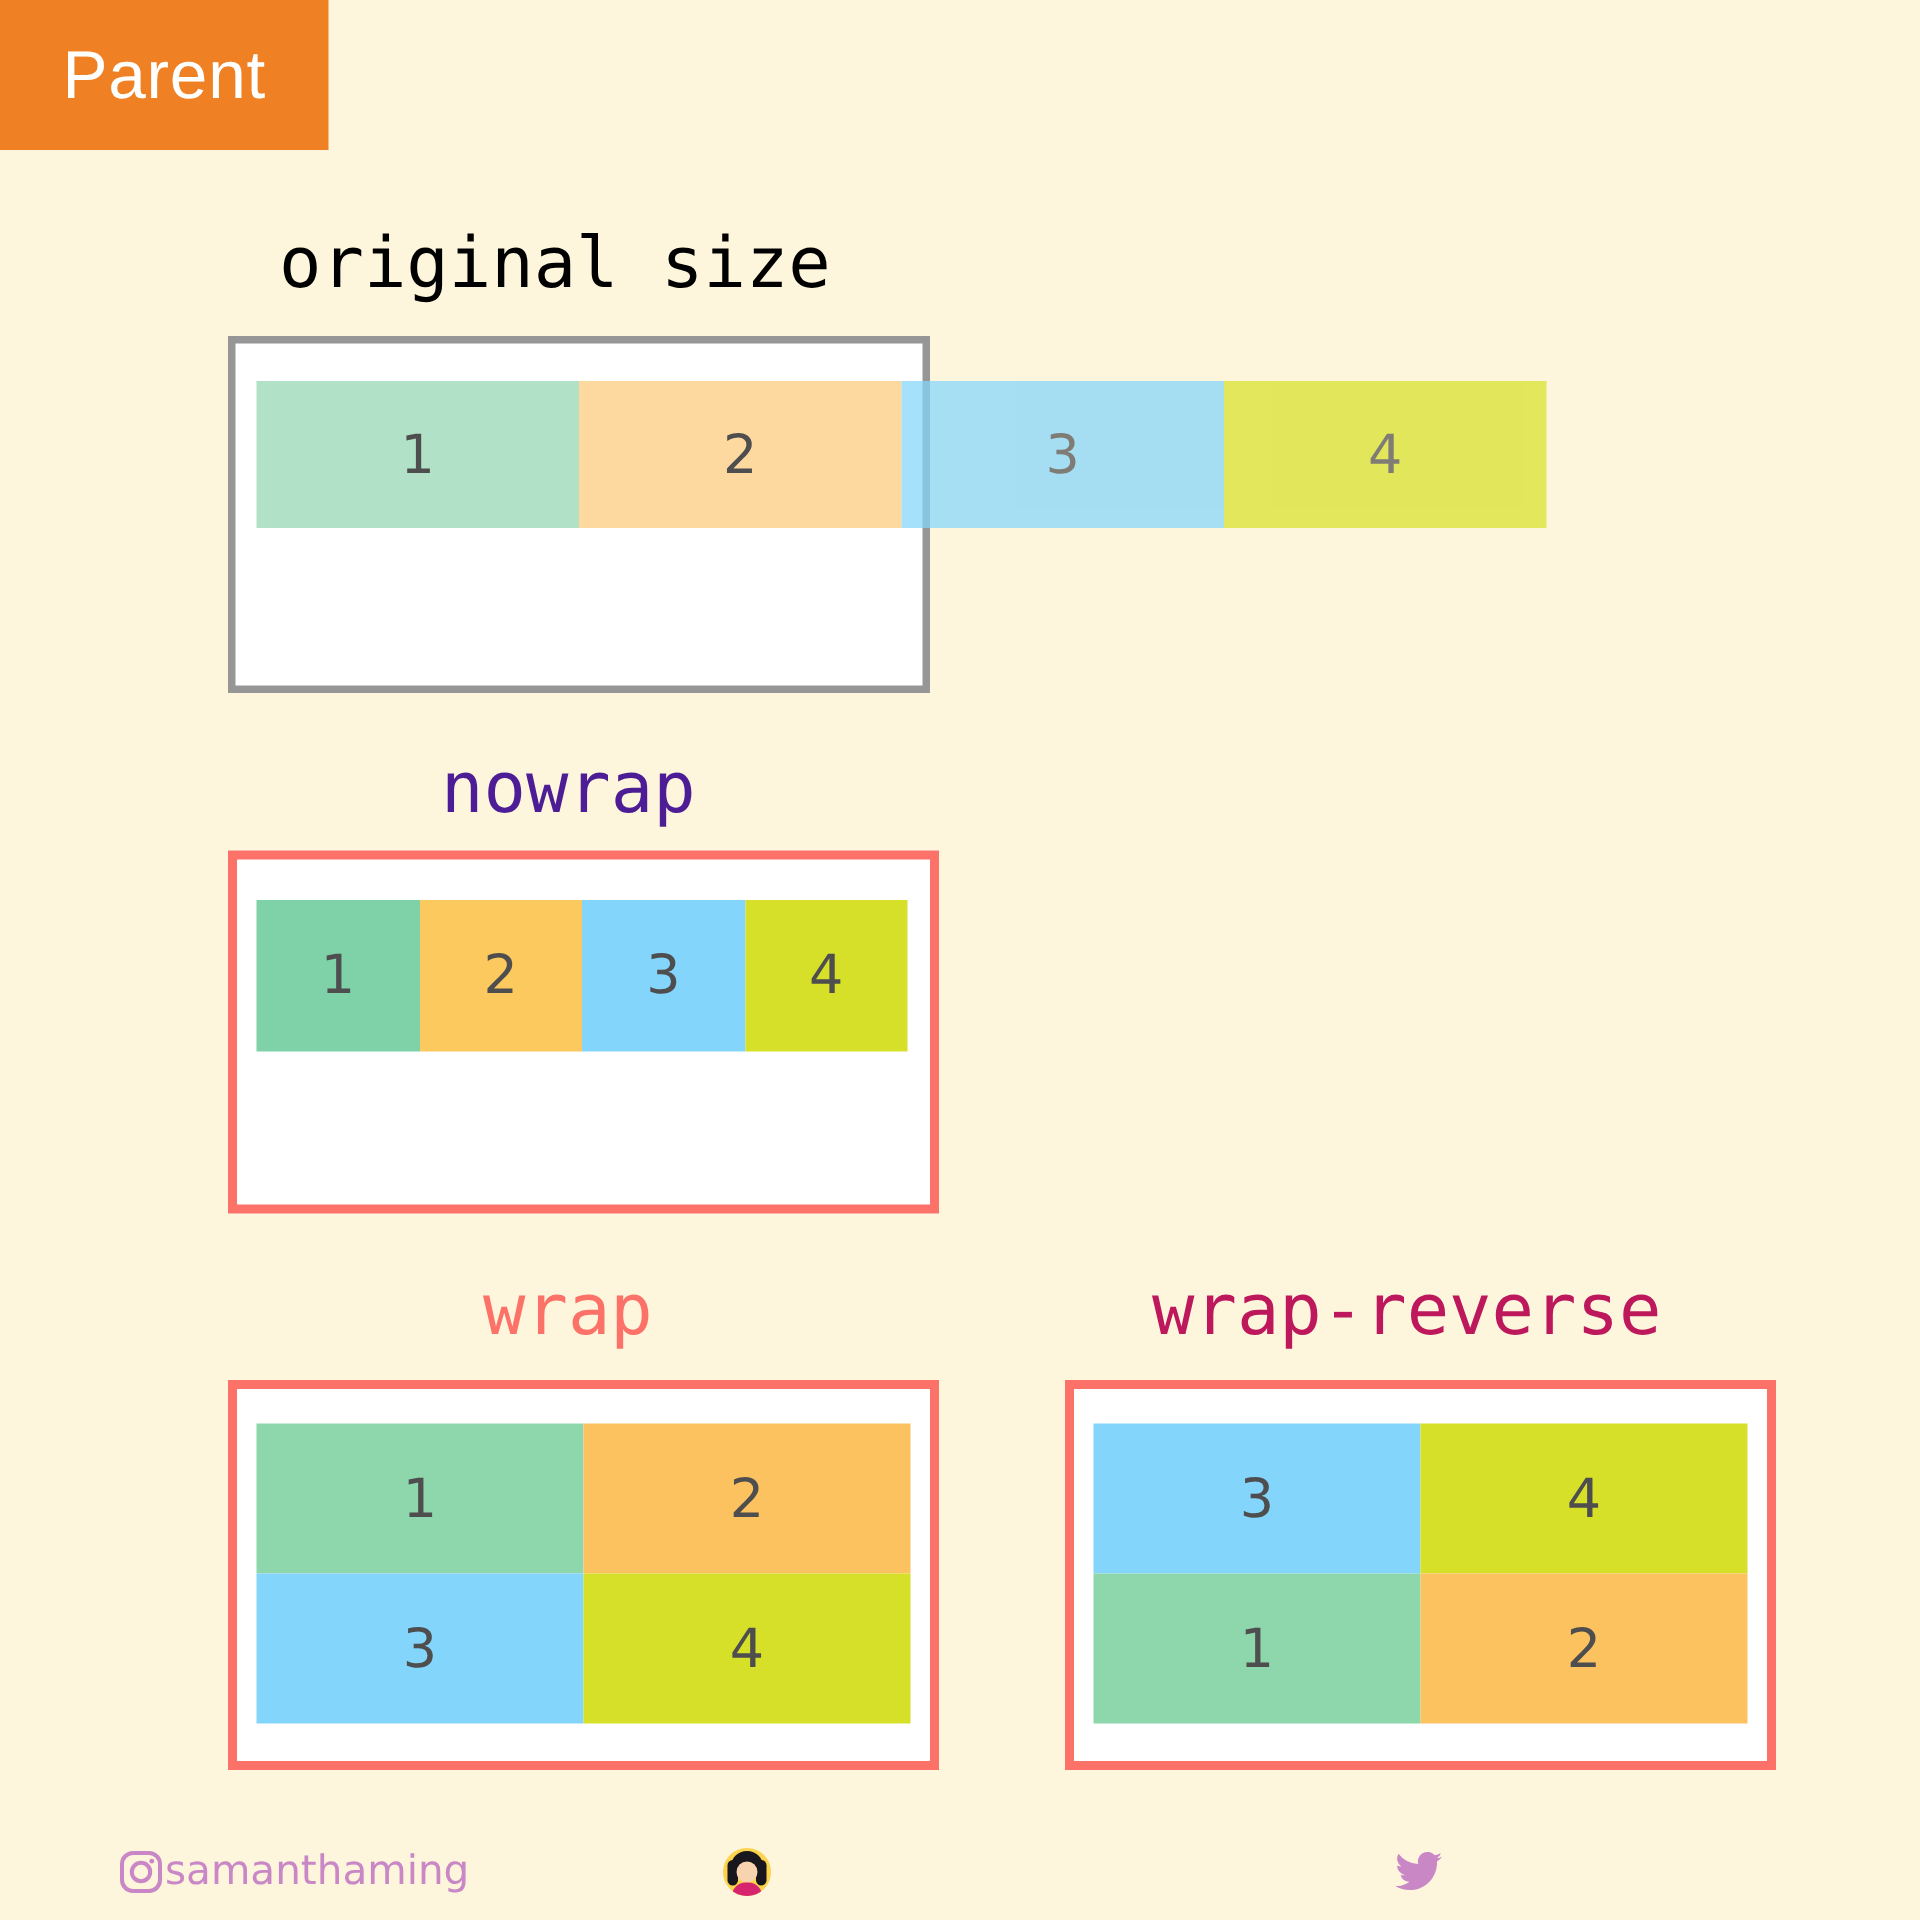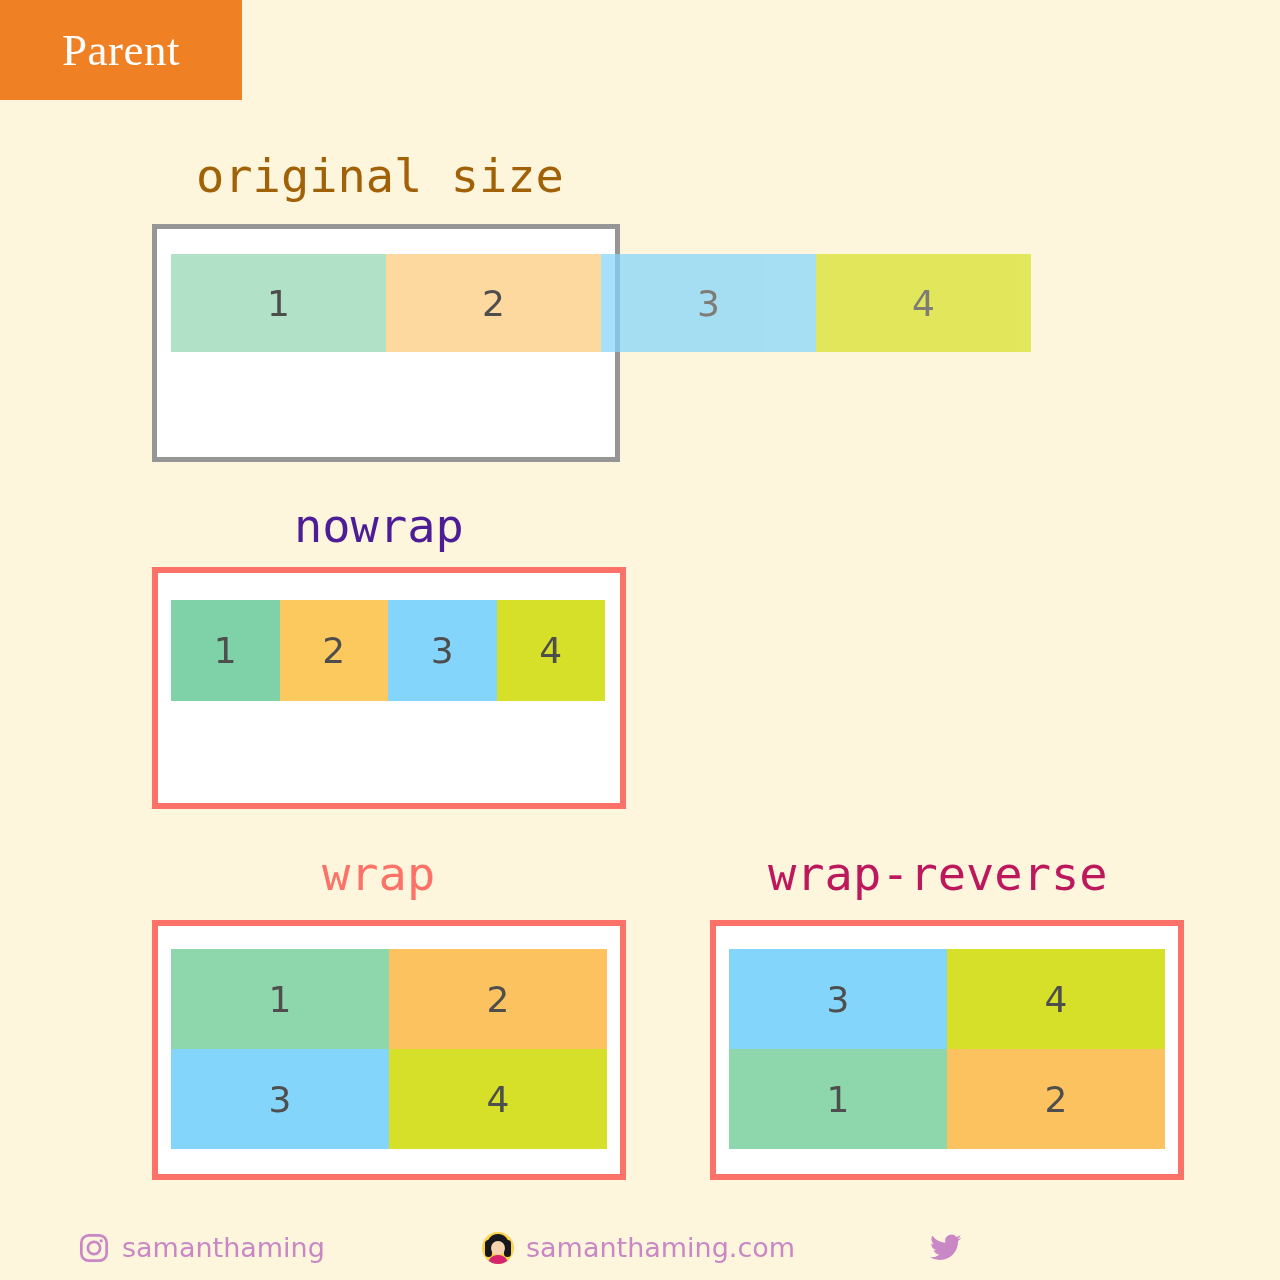--- a/index.html
+++ b/index.html
@@ -17,27 +17,27 @@
 
   
   .header {
     position: absolute;
     left: 0; top: 0;
     width: 1280px; height: 100px;
     display: flex;
     align-items: stretch;
   }
   .header-parent {
-    width: 242px;
+    width: 219px;
     background: #ef8023;
     color: #ffffff;
     display: flex;
     align-items: center;
     justify-content: center;
-    font-family: Liberation Serif, serif;
+    font-family: Liberation Sans, sans-serif;
     font-size: 45px;
     font-weight: 300;
     letter-spacing: 0.5px;
   }
   .header-title {
     flex: 1;
     background: #c987c6;
     color: #ffffff;
     display: flex;
     align-items: center;
@@ -51,22 +51,22 @@
 
   
   .label {
     position: absolute;
     font-family: "DejaVu Sans Mono", monospace;
     font-size: 47px;
     font-weight: 400;
     white-space: nowrap;
   }
   .label-original {
-    color: #a16207;
-    left: 196px;
+    color: #000000;
+    left: 186px;
     top: 148px;
   }
   .label-nowrap {
     color: #4c1d95;
     left: 294px;
     top: 498px;
   }
   .label-wrap {
     color: #fc7268;
     left: 322px;
@@ -173,21 +173,20 @@
     left: 0;
     top: 1215px;
     width: 1280px;
     height: 65px;
     display: flex;
     align-items: center;
   }
   .footer-item {
     display: flex;
     align-items: center;
-    gap: 12px;
     color: #c987c6;
     font-family: "DejaVu Sans", sans-serif;
     font-size: 27px;
     font-weight: 400;
     white-space: nowrap;
   }
   .footer-item.fi-instagram { position: absolute; left: 78px; }
   .footer-item.fi-website   { position: absolute; left: 482px; }
   .footer-item.fi-twitter   { position: absolute; left: 930px; }
 
@@ -335,21 +334,20 @@
   </div>
 
   <div class="footer-item fi-website">
     <span class="avatar-ico">
       <span class="hair-top"></span>
       <span class="hair-left"></span>
       <span class="hair-right"></span>
       <span class="face"></span>
       <span class="body"></span>
     </span>
-    <span>samanthaming.com</span>
   </div>
 
   <div class="footer-item fi-twitter">
     <span class="ico">
       <svg width="32" height="28" viewBox="0 0 24 20" fill="#c987c6">
         <path d="M23.6 2.4c-.86.38-1.79.64-2.76.76a4.8 4.8 0 0 0 2.11-2.65 9.6 9.6 0 0 1-3.05 1.17A4.8 4.8 0 0 0 11.6 6.06 13.62 13.62 0 0 1 1.72.9a4.8 4.8 0 0 0 1.49 6.4 4.76 4.76 0 0 1-2.17-.6v.06a4.8 4.8 0 0 0 3.85 4.7 4.84 4.84 0 0 1-2.17.08 4.8 4.8 0 0 0 4.48 3.33A9.63 9.63 0 0 1 0 16.85a13.58 13.58 0 0 0 7.36 2.16c8.83 0 13.66-7.31 13.66-13.66l-.02-.62A9.74 9.74 0 0 0 23.6 2.4z"></path>
       </svg>
     </span>
   </div>
 

